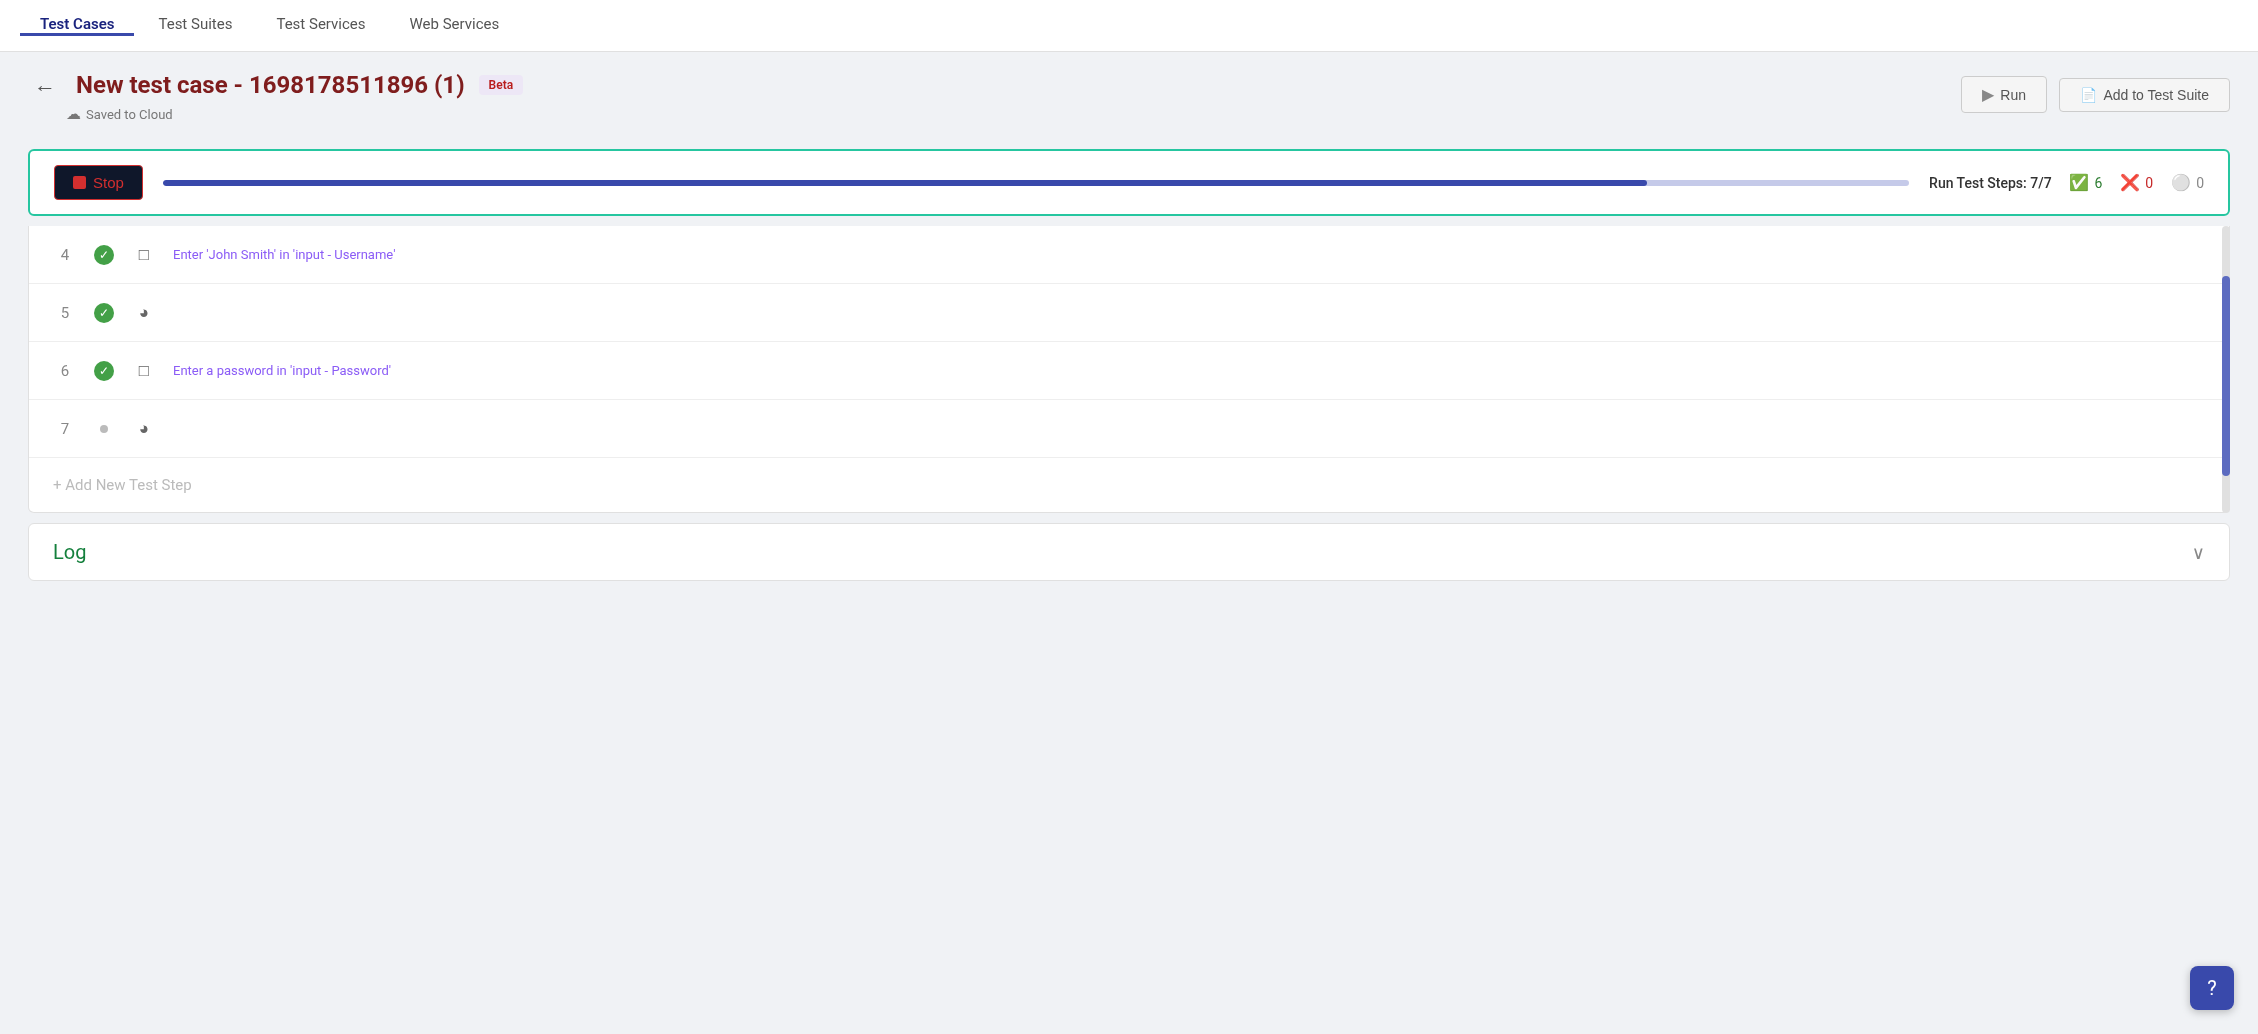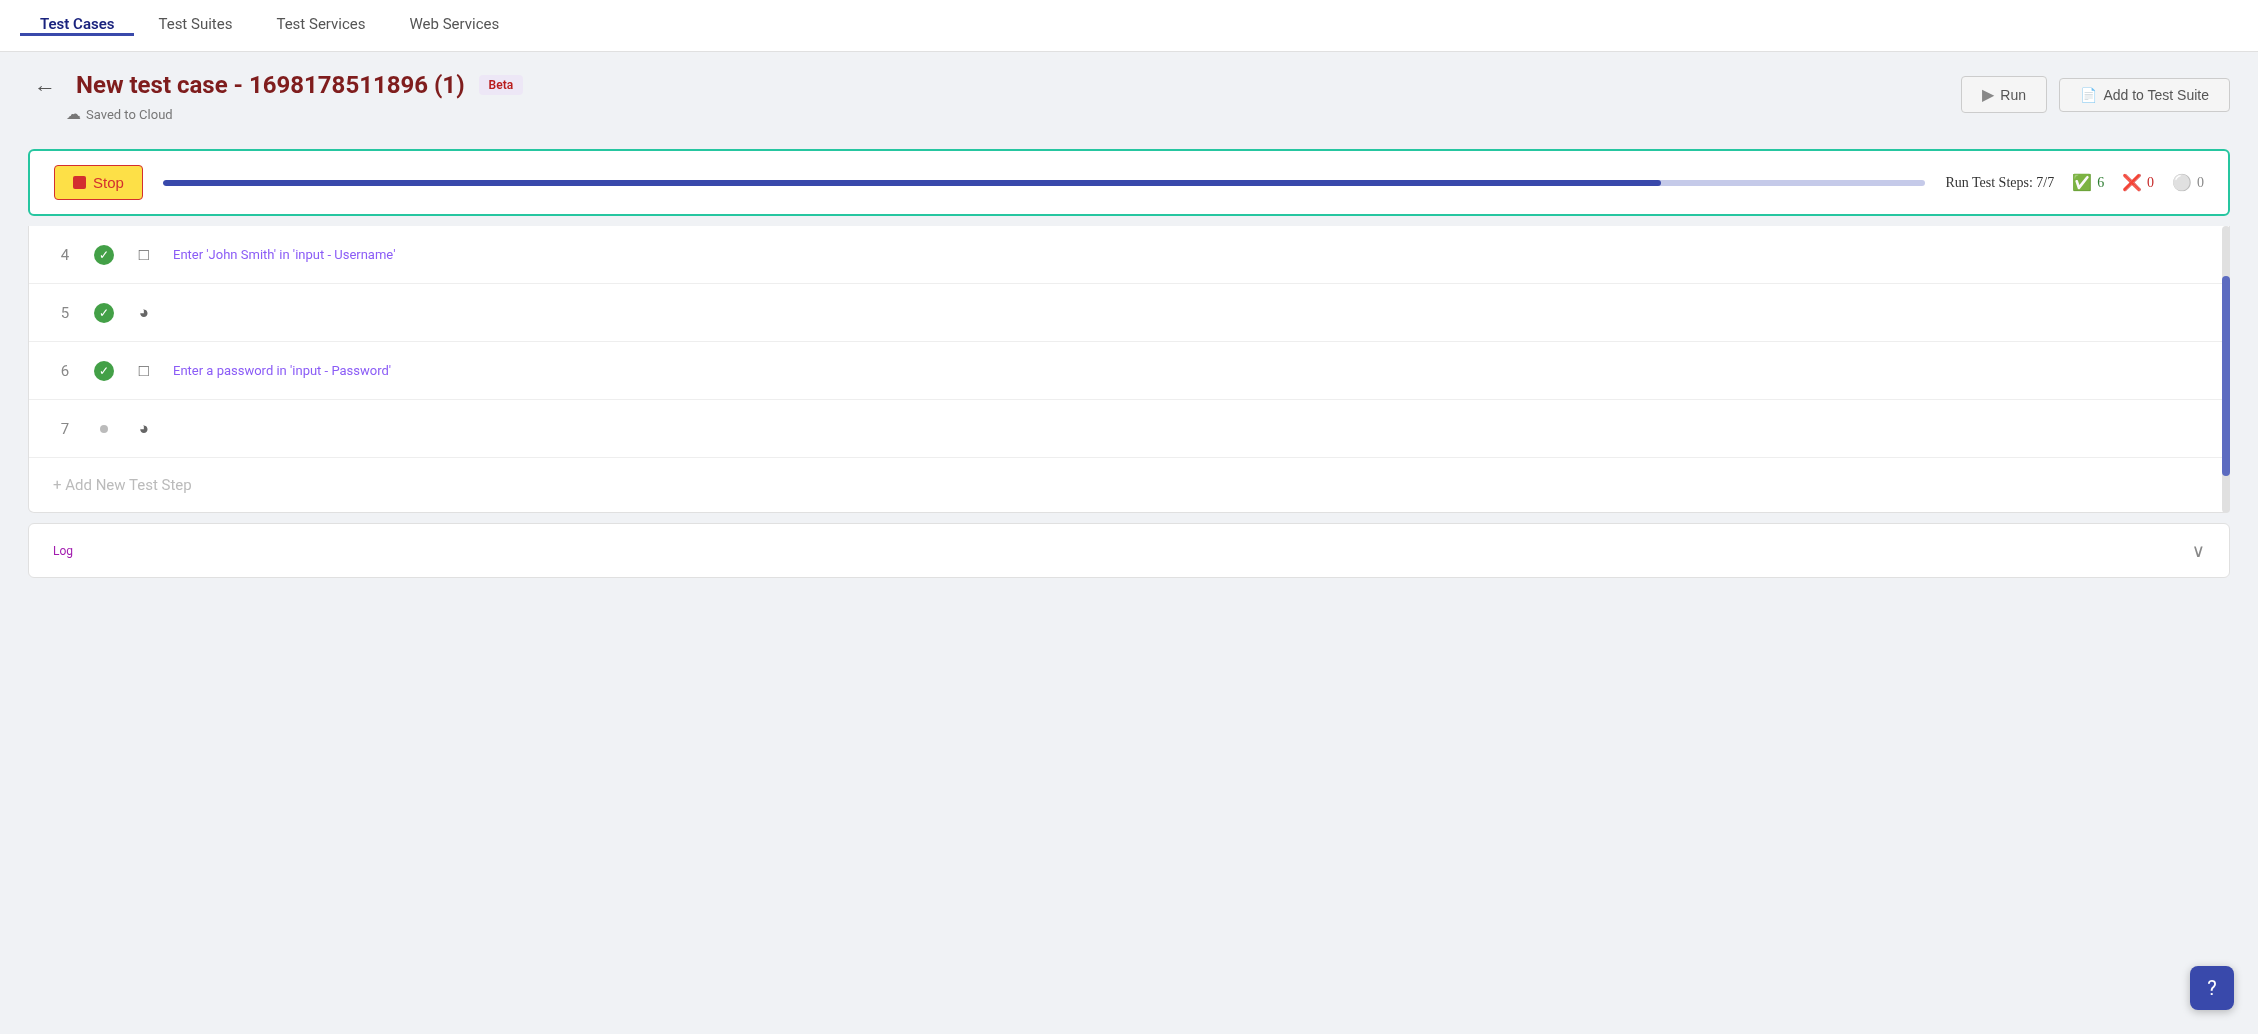--- a/index.html
+++ b/index.html
@@ -128,21 +128,21 @@
       border-radius: 6px;
       margin-bottom: 10px;
     }
     .running-bar {
       display: flex;
       align-items: center;
       padding: 14px 24px;
       gap: 20px;
     }
     .stop-btn {
-      background: #fde047;
+      background: #0f172a;
       border: 1px solid #d32f2f;
       color: #d32f2f;
       padding: 8px 18px;
       border-radius: 4px;
       cursor: pointer;
       font-size: 15px;
       font-weight: 500;
       display: flex;
       align-items: center;
       gap: 7px;
@@ -163,21 +163,20 @@
       border-radius: 3px;
     }
 
     .run-stats {
       display: flex;
       align-items: center;
       gap: 18px;
       white-space: nowrap;
       font-size: 14px;
       color: #333;
-      font-family: Liberation Serif, serif;
     }
     .run-stats-label { font-weight: 500; }
     .stat-pass { display: flex; align-items: center; gap: 5px; color: #2e7d32; }
     .stat-fail { display: flex; align-items: center; gap: 5px; color: #c62828; }
     .stat-skip { display: flex; align-items: center; gap: 5px; color: #888; }
     .stat-icon-pass { font-size: 16px; }
     .stat-icon-fail { font-size: 16px; }
     .stat-icon-skip { font-size: 16px; }
 
     
@@ -260,21 +259,21 @@
       background: #fff;
       border: 1px solid #e0e0e0;
       border-radius: 6px;
       margin-top: 10px;
       padding: 16px 24px;
       display: flex;
       align-items: center;
       justify-content: space-between;
       cursor: pointer;
     }
-    .log-label { font-size: 12px; color: #a21caf; }
+    .log-label { font-size: 20px; color: #15803d; }
     .chevron-icon { font-size: 18px; color: #888; }
 
     
     .steps-container {
       position: relative;
     }
     .steps-scrollbar {
       position: absolute;
       right: 0;
       top: 0;

